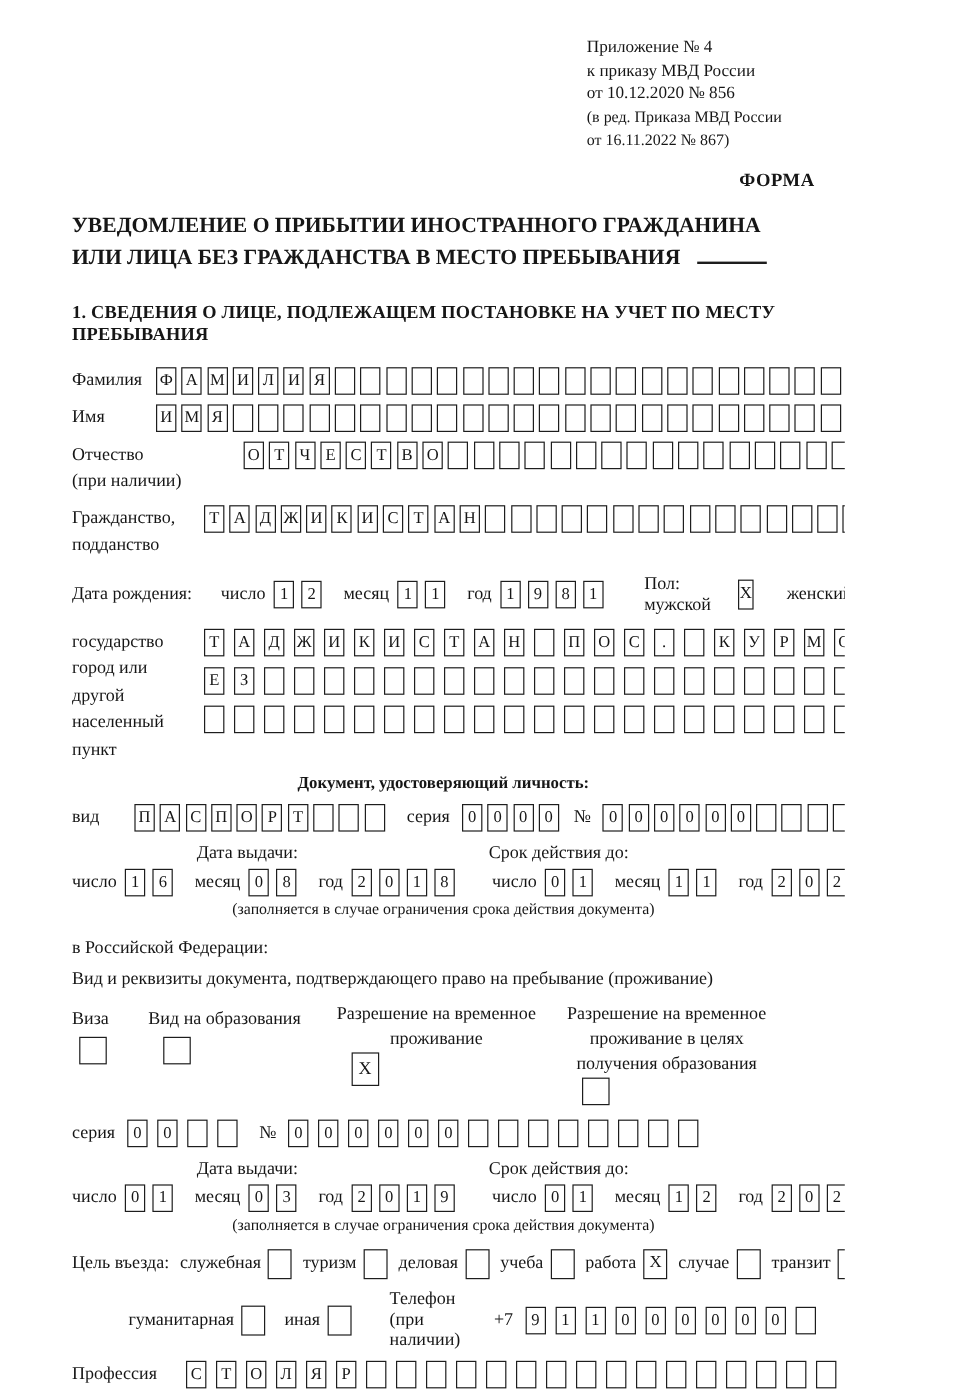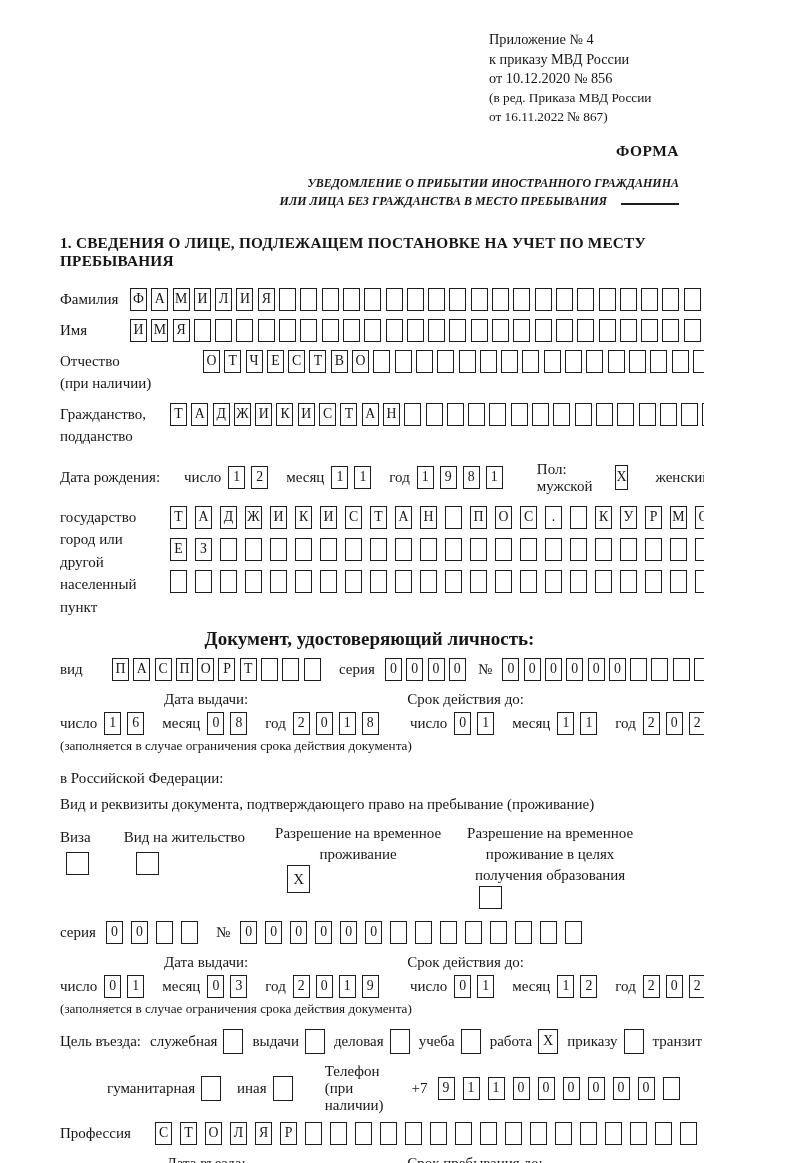--- a/index.html
+++ b/index.html
@@ -5,21 +5,21 @@
   html,body{margin:0;padding:0;background:#fff;}
   body{width:800px;height:1163px;color:#161616;font-family:"Liberation Serif",serif;font-size:15px;}
   .page{box-sizing:border-box;width:704px;height:1163px;padding:30px 25px 0 60px;overflow:hidden;background:#fff;}
 
   
   .hdr-block{margin-left:auto;width:190px;text-align:left;font-size:14.3px;line-height:1.38;}
   .hdr-block .sub{font-size:13.3px;}
   .forma{text-align:right;font-weight:bold;font-size:15.5px;margin-top:16px;letter-spacing:.5px;}
 
   
-  .title{text-align:right;font-weight:bold;font-size:12px;line-height:1.5;margin-top:14px;font-style:italic;}
+  .title{text-align:left;font-weight:bold;font-size:18px;line-height:1.5;margin-top:14px;}
   .blank-line{display:inline-block;width:58px;border-bottom:2px solid #1d1d1d;margin-left:14px;vertical-align:baseline;}
   .sec1{font-weight:bold;font-size:15.3px;margin-top:24px;letter-spacing:.2px;}
 
   
   .frow{display:flex;align-items:center;margin-top:8px;}
   .frow.top{align-items:flex-start;}
   .lbl{flex-shrink:0;}
   .lbl2{line-height:1.5;}
   .w70{width:70px;} .w110{width:110px;} .w143{width:143px;} .w95{width:95px;} .w52{width:52px;}
 
@@ -31,21 +31,21 @@
   
   .dg{display:flex;align-items:center;white-space:nowrap;}
   .dg .dg-lbl{margin:0 7px 0 12px;}
   .dg .dg-lbl:first-child{margin-left:0;}
   .dg .cbox{margin-right:6px;}
   .dates-head{display:flex;margin-top:10px;}
   .dh-l{width:260px;text-align:center;margin-left:20px;}
   .dh-r{width:280px;text-align:left;margin-left:75px;}
   .dates-row{display:flex;margin-top:4px;align-items:center;}
   .dates-row .dgl{flex:0 0 350px;}
-  .note{font-size:13.2px;text-align:left;margin-top:3px;}
+  .note{font-size:13.2px;text-align:center;margin-top:3px;}
 
   
   .chk{box-sizing:border-box;display:inline-block;border:1.6px solid #1d1d1d;text-align:center;vertical-align:middle;}
   .chk-m{width:20px;height:25px;line-height:22px;font-size:14px;margin-left:7px;}
   .chk-b{flex:0 0 23px;width:23px;height:29px;line-height:26px;font-size:15px;margin-left:12px;}
 
   
   .intro{margin-top:12px;line-height:1.7;}
   .opt-row{display:flex;align-items:flex-start;margin-top:6px;}
   .opt{display:flex;align-items:flex-start;flex-direction:column;}
@@ -54,21 +54,21 @@
   .o2{margin-left:33px;} .o3{margin-left:30px;} .o4{margin-left:26px;}
 
   
   .p-opt{display:flex;align-items:center;margin-left:9px;}
   .p-opt:first-of-type{margin-left:6px;}
   .p-opt .chk-m{margin-left:6px;}
   .purpose2{margin-left:47px;margin-top:9px;}
   .phone-lbl{margin-left:32px;}
   .phone-pre{margin:0 10px 0 28px;}
 
-  .doc-head{text-align:center;font-weight:bold;font-size:19px;margin-top:10px;}
+  .doc-head{text-align:center;font-weight:bold;font-size:14px;margin-top:10px;}
   .ml12{margin-left:12px;} .mr10{margin-right:10px;}
 </style>
 </head>
 <body>
 
 <div class="page">
 
   <div class="hdr-block">
     <div>Приложение № 4</div>
     <div>к приказу МВД России</div>
@@ -417,21 +417,21 @@
     <div>в Российской Федерации:</div>
     <div>Вид и реквизиты документа, подтверждающего право на пребывание (проживание)</div>
   </div>
 
   <div class="opt-row">
     <span class="opt">
       <span class="olbl single">Виза</span>
       <span class="chk chk-b" style="margin-left:6px;"></span>
     </span>
     <span class="opt o2">
-      <span class="olbl single">Вид на жительство</span>
+      <span class="olbl single">Вид на образования</span>
       <span class="chk chk-b"></span>
     </span>
     <span class="opt o3">
       <span class="olbl multi">
         <span>Разрешение на временное</span><br>
         <span>проживание</span>
       </span>
       <span class="chk chk-b">X</span>
     </span>
     <span class="opt o4">
@@ -505,37 +505,37 @@
   </div>
   <div class="note">(заполняется в случае ограничения срока действия документа)</div>
 
   <div class="frow" style="margin-top:12px;">
     <span class="lbl">Цель въезда:</span>
     <span class="p-opt">
         <span>служебная</span>
         <span class="chk chk-m"></span>
       </span>
     <span class="p-opt">
-        <span>выдачи</span>
+        <span>туризм</span>
         <span class="chk chk-m"></span>
       </span>
     <span class="p-opt">
         <span>деловая</span>
         <span class="chk chk-m"></span>
       </span>
     <span class="p-opt">
         <span>учеба</span>
         <span class="chk chk-m"></span>
       </span>
     <span class="p-opt">
         <span>работа</span>
         <span class="chk chk-m">X</span>
       </span>
     <span class="p-opt">
-        <span>приказу</span>
+        <span>случае</span>
         <span class="chk chk-m"></span>
       </span>
     <span class="p-opt">
         <span>транзит</span>
         <span class="chk chk-m"></span>
       </span>
   </div>
 
   <div class="frow purpose2">
     <span class="p-opt" style="margin-left:0;">

